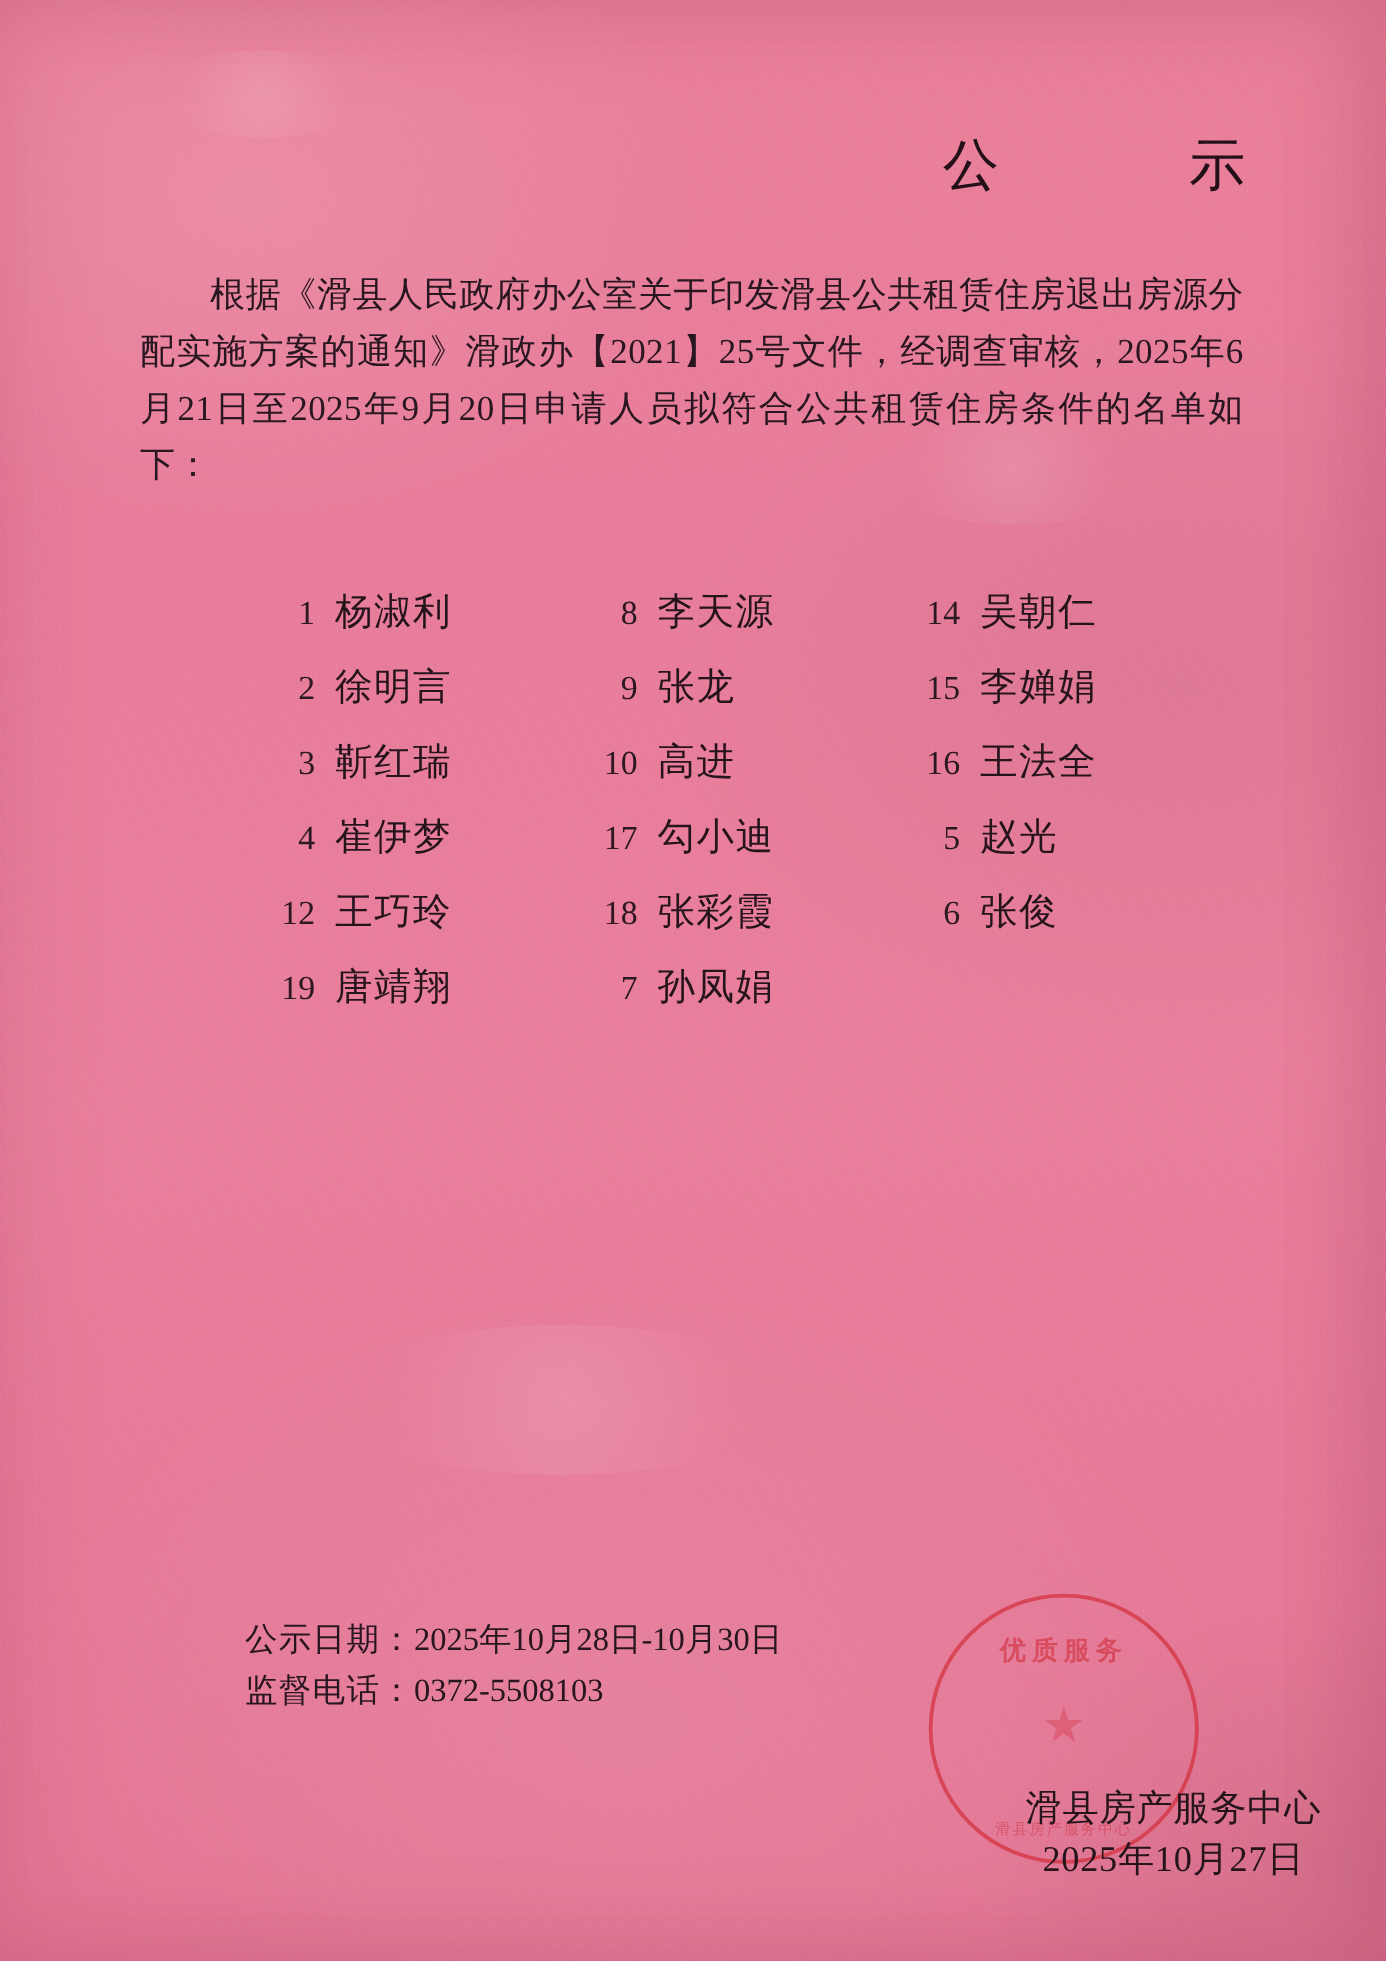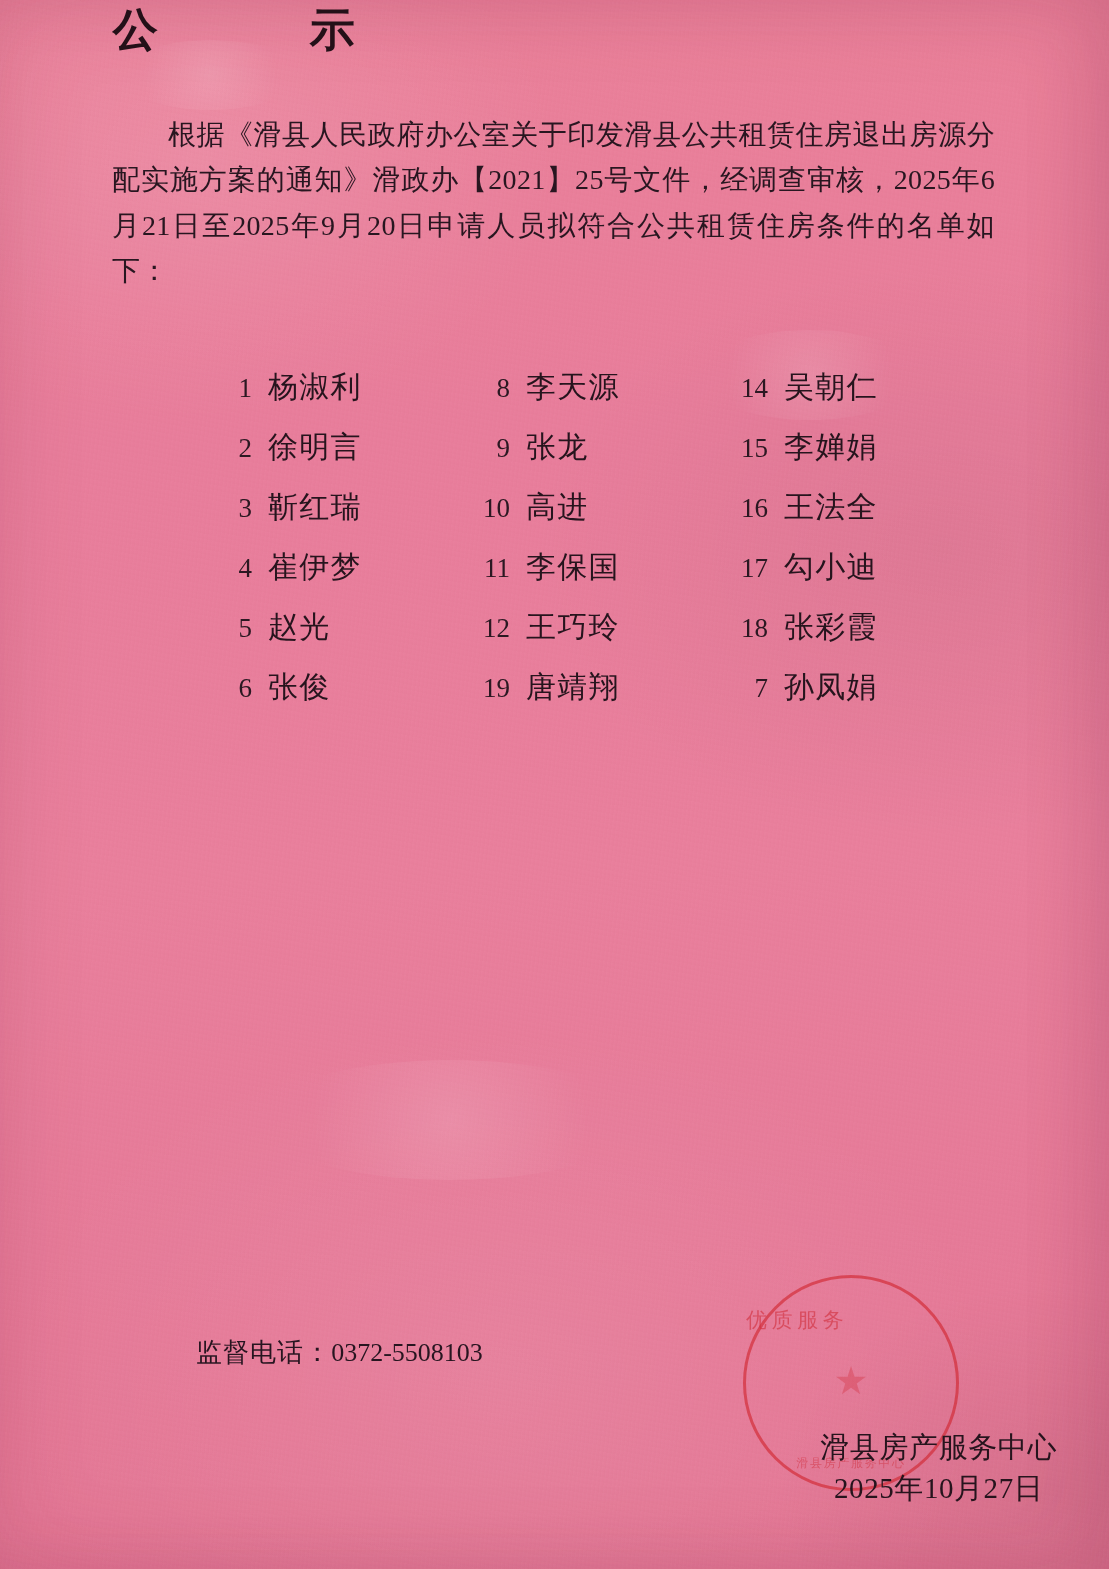--- a/index.html
+++ b/index.html
@@ -44,24 +44,25 @@
   }
 
   .content {
     position: relative;
     z-index: 3;
     padding: 0 92px;
     color: #2a1a24;
   }
 
   .doc-title {
-    text-align: left;
+    text-align: right;
     font-size: 45px;
-    font-weight: bold;
+    font-weight: normal;
     letter-spacing: 0.46em;
+    padding-top: 102px;
     text-indent: 0.46em;
     color: #241018;
     font-family: "Liberation Serif", "DejaVu Serif", serif;
   }
 
   .body-text {
     margin-top: 52px;
     font-size: 28px;
     line-height: 1.62;
     text-align: justify;
@@ -138,25 +139,25 @@
     border-radius: 50%;
     border: 3.5px solid rgba(208, 32, 40, 0.72);
     z-index: 4;
     opacity: .82;
     pointer-events: none;
   }
   .seal .seal-top {
     position: absolute;
     top: 28px;
     left: 0; right: 0;
-    text-align: left;
+    text-align: center;
     font-size: 21px;
     color: rgba(205,30,40,0.62);
     letter-spacing: 0.22em;
-    font-weight: normal;
+    font-weight: bold;
   }
   .seal .seal-bottom {
     position: absolute;
     bottom: 16px;
     left: 0; right: 0;
     text-align: center;
     font-size: 12px;
     color: rgba(205,30,40,0.5);
     letter-spacing: 0.14em;
   }
@@ -235,24 +236,20 @@
       <div class="name-cell">
         <span class="num">16</span>
         <span class="nm">王法全</span>
       </div>
 
       <div class="name-cell">
         <span class="num">4</span>
         <span class="nm">崔伊梦</span>
       </div>
       <div class="name-cell">
-        <span class="num">11</span>
-        <span class="nm">李保国</span>
-      </div>
-      <div class="name-cell">
         <span class="num">17</span>
         <span class="nm">勾小迪</span>
       </div>
 
       <div class="name-cell">
         <span class="num">5</span>
         <span class="nm">赵光</span>
       </div>
       <div class="name-cell">
         <span class="num">12</span>
@@ -277,20 +274,23 @@
         <span class="nm">孙凤娟</span>
       </div>
       <div class="name-cell empty"></div>
       <div class="name-cell empty"></div>
 
     </div>
   </div>
 
   <div class="footer">
     <div class="footer-left">
+      <div class="row">
+        <span class="lbl">公示日期：</span><span>2025年10月28日-10月30日</span>
+      </div>
       <div class="row">
         <span class="lbl">监督电话：</span><span>0372-5508103</span>
       </div>
     </div>
   </div>
 
   <div class="seal">
     <div class="seal-top">优质服务</div>
     <div class="seal-star">★</div>
     <div class="seal-bottom">滑县房产服务中心</div>

